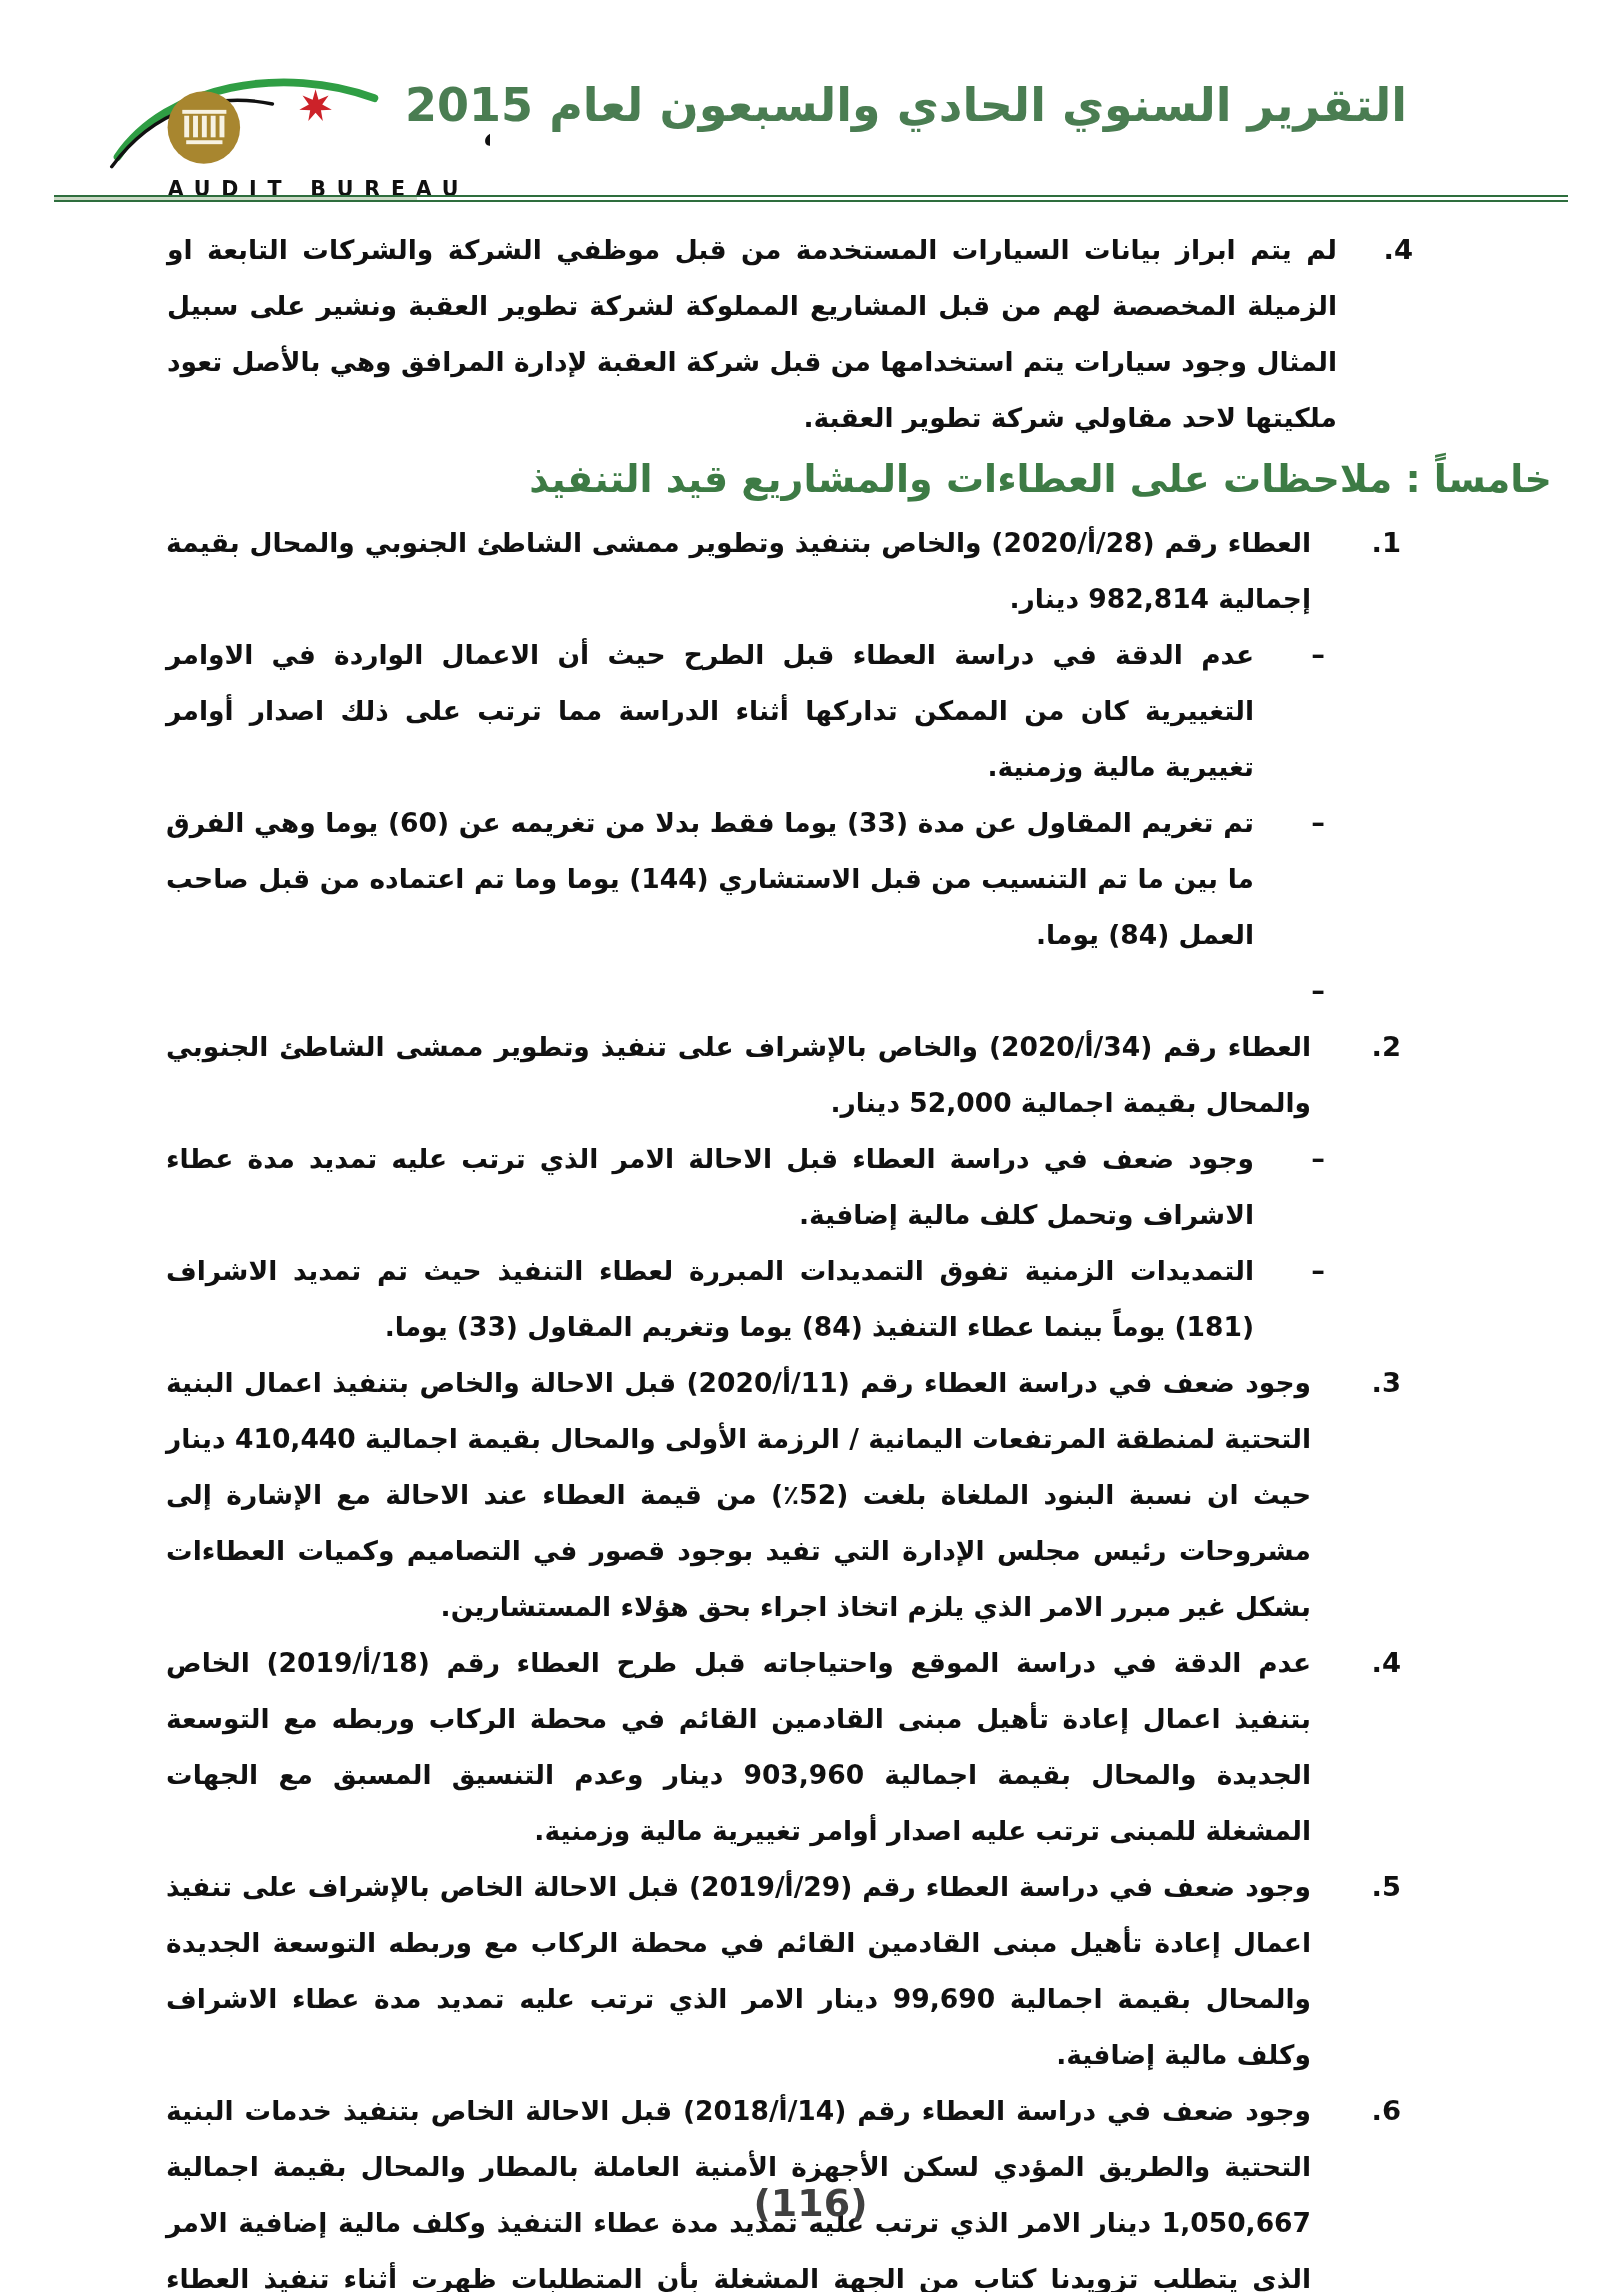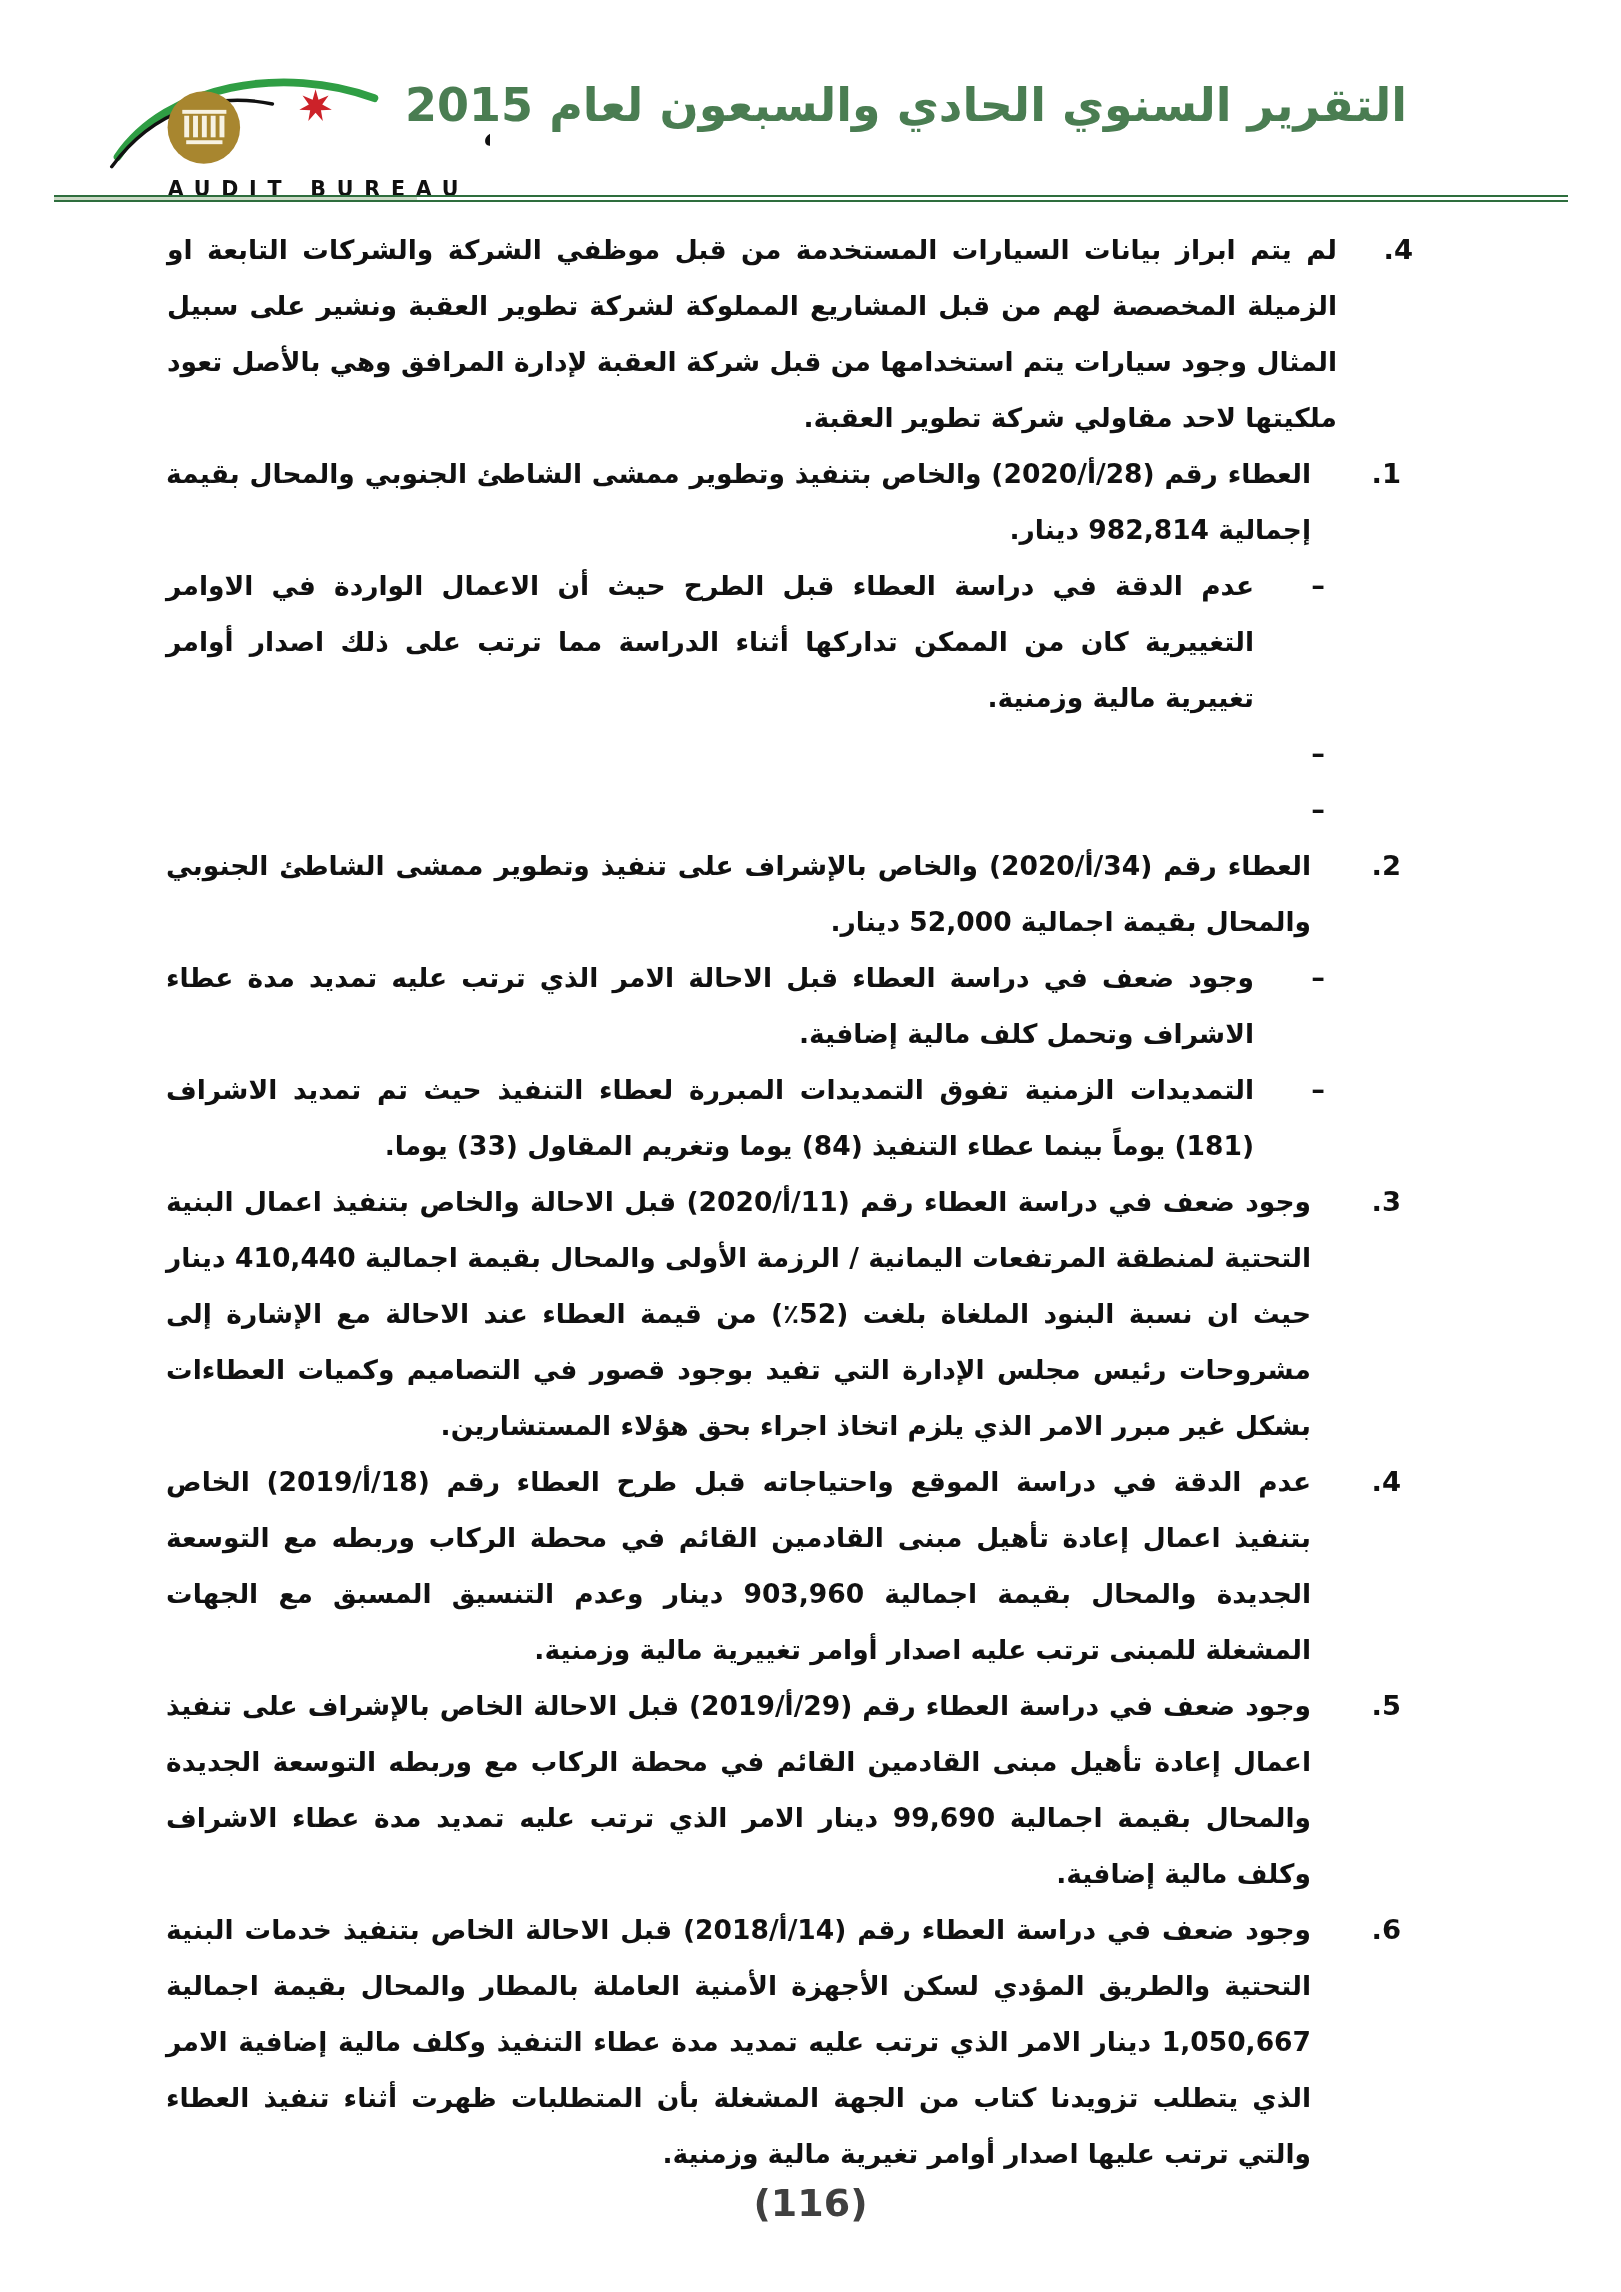--- a/index.html
+++ b/index.html
@@ -110,32 +110,34 @@
     <div class="light-seg"></div>
   </div>
 
   <div class="content">
 
     <div class="row intro-row">
       <span class="num">4.</span>
       <div class="itext body-text">لم يتم ابراز بيانات السيارات المستخدمة من قبل موظفي الشركة والشركات التابعة او الزميلة المخصصة لهم من قبل المشاريع المملوكة لشركة تطوير العقبة ونشير على سبيل المثال وجود سيارات يتم استخدامها من قبل شركة العقبة لإدارة المرافق وهي بالأصل تعود ملكيتها لاحد مقاولي شركة تطوير العقبة.</div>
     </div>
 
+    <div class="section-heading">خامساً :  ملاحظات على العطاءات والمشاريع قيد التنفيذ</div>
 
     <div id="tender-list">
         <div class="row item-row">
           <span class="num">1.</span>
           <div class="itext body-text">العطاء رقم (28/أ/2020) والخاص بتنفيذ وتطوير ممشى الشاطئ الجنوبي والمحال بقيمة إجمالية 982,814 دينار.</div>
         </div>
         <div class="row sub-row">
           <span class="dash">–</span>
           <div class="stext body-text">عدم الدقة في دراسة العطاء قبل الطرح حيث أن الاعمال الواردة في الاوامر التغييرية كان من الممكن تداركها أثناء الدراسة مما ترتب على ذلك اصدار أوامر تغييرية مالية وزمنية.</div>
         </div>
         <div class="row sub-row">
           <span class="dash">–</span>
+          <div class="stext body-text">تم تغريم المقاول عن مدة (33) يوما فقط بدلا من تغريمه عن (60) يوما وهي الفرق ما بين ما تم التنسيب من قبل الاستشاري (144) يوما وما تم اعتماده من قبل صاحب العمل (84) يوما.</div>
         </div>
         <div class="row sub-row">
           <span class="dash">–</span>
         </div>
         <div class="row item-row">
           <span class="num">2.</span>
           <div class="itext body-text">العطاء رقم (34/أ/2020) والخاص بالإشراف على تنفيذ وتطوير ممشى الشاطئ الجنوبي والمحال بقيمة اجمالية 52,000 دينار.</div>
         </div>
         <div class="row sub-row">
           <span class="dash">–</span>

